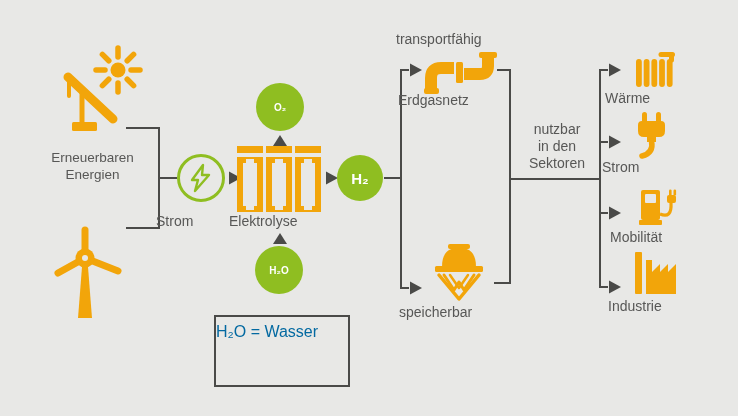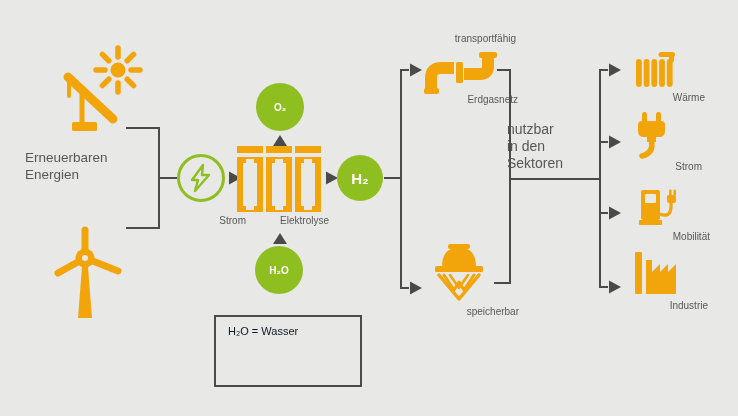--- a/index.html
+++ b/index.html
@@ -2,31 +2,31 @@
 <html><head>
 <meta charset="utf-8">
 <style>
   html,body{margin:0;padding:0;background:#fff;}
   .canvas{
     position:relative;width:738px;height:416px;background:#E8E8E6;overflow:hidden;
     font-family:"Liberation Sans","DejaVu Sans",sans-serif;color:#575756;
   }
   .abs{position:absolute;}
   .connectors{position:absolute;left:0;top:0;width:738px;height:416px;pointer-events:none;}
-  .label{position:absolute;text-align:right;font-size:10px;line-height:16px;color:#575756;}
-  .mltext{position:absolute;font-size:13.5px;line-height:17px;color:#575756;}
+  .label{position:absolute;text-align:left;font-size:14px;line-height:16px;color:#575756;}
+  .mltext{position:absolute;text-align:center;font-size:13.5px;line-height:17px;color:#575756;}
   .circle{
     position:absolute;border-radius:50%;display:flex;align-items:center;justify-content:center;
     background:#8FBE21;color:#fff;font-weight:bold;
   }
   .circle.outline{background:transparent;border:3px solid #8FBE21;}
   .legend{
     position:absolute;left:214px;top:315px;width:132px;height:62px;
-    border:2px solid #4A4A48;padding:6px 0 0 12px;box-sizing:content-box;
-    font-size:11px;line-height:17.5px;color:#0f172a;background:transparent;
+    border:2px solid #4A4A48;padding:6px 0 0 0;box-sizing:content-box;
+    font-size:16px;line-height:17.5px;color:#0369a1;background:transparent;
   }
   svg{display:block;}
 </style>
 </head>
 <body>
 
 <div class="canvas">
 
   <svg class="connectors" viewBox="0 0 738 416">
     <g stroke="#4A4A48" stroke-width="2" fill="none">

